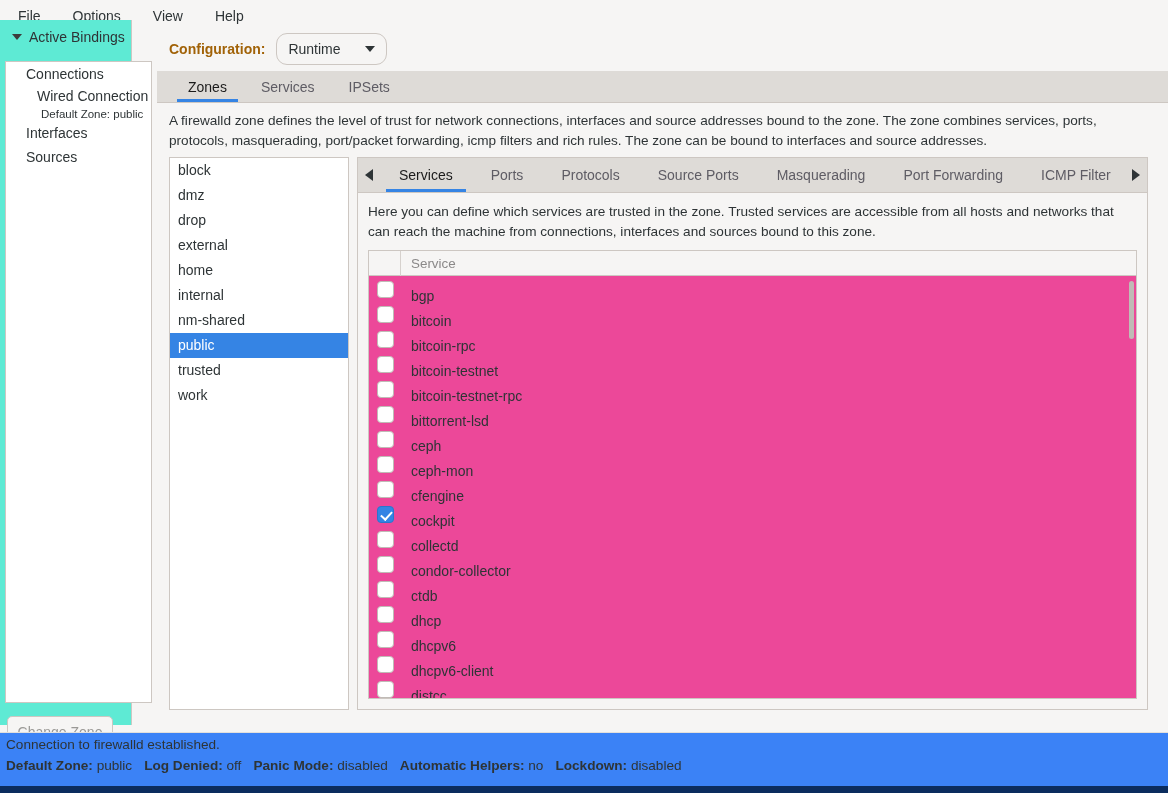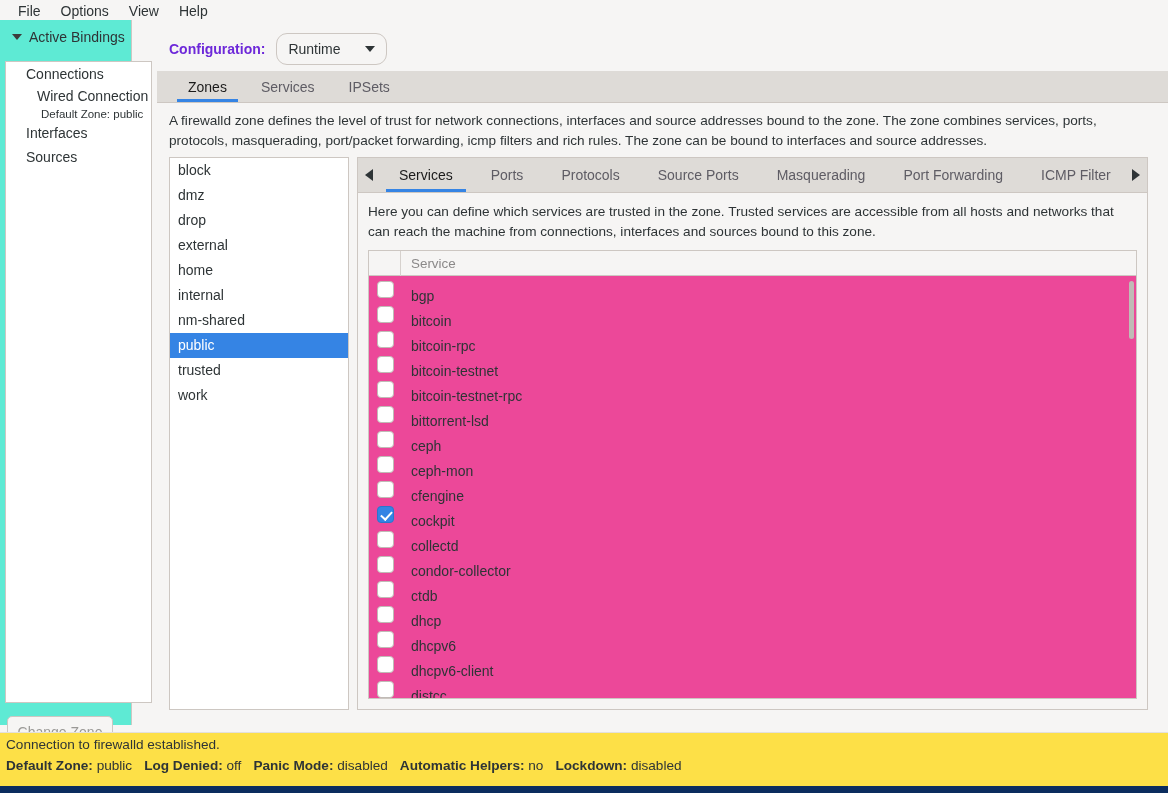--- a/index.html
+++ b/index.html
@@ -12,22 +12,23 @@
     font-size: 14px;
     color: #2e3436;
     -webkit-font-smoothing: antialiased;
   }
   #app { position: relative; width: 1168px; height: 793px; background: #f6f5f4; }
 
   
   .menubar {
     position: absolute; top: 0; left: 0; width: 1168px; height: 27px;
     background: #f6f5f4;
-    display: flex; align-items: flex-start;
+    display: flex; align-items: flex-end;
     padding-left: 8px;
+    gap: 12px;
   }
   .menubar-item {
     padding: 3px 10px;
     font-size: 14px; color: #2e3436;
     cursor: default; white-space: nowrap;
   }
 
   
   .leftpane {
     position: absolute; left: 0; top: 20px; width: 132px; height: 705px;
@@ -80,21 +81,21 @@
   .rightpane {
     position: absolute; left: 157px; top: 27px;
     width: 1011px; height: 705px;
     background: #f6f5f4;
   }
   .config-bar {
     height: 44px; display: flex; align-items: center;
     padding-left: 12px; gap: 11px;
     background: #f6f5f4;
   }
-  .config-label { font-weight: bold; font-size: 14px; color: #6d28d9; }
+  .config-label { font-weight: bold; font-size: 14px; color: #a16207; }
   .combo {
     display: flex; align-items: center; gap: 24px;
     height: 32px; padding: 0 11px;
     background: #f6f5f4;
     border: 1px solid #cdc7c2; border-radius: 11px;
     font-size: 14px; color: #2e3436;
   }
   .combo .arrow {
     width: 0; height: 0;
     border-left: 5px solid transparent;
@@ -217,21 +218,21 @@
   }
   .vscroll {
     position: absolute; right: 2px; top: 30px;
     width: 5px; height: 58px;
     background: #c0bbb6; border-radius: 3px;
   }
 
   
   .statusbar {
     position: absolute; left: 0; top: 732px; width: 1168px; height: 54px;
-    background: #fde047;
+    background: #3b82f6;
     border-top: 1px solid #e3e0dc;
   }
   .status-line1 {
     padding: 4px 0 0 6px; font-size: 13.6px; color: #2e3436;
   }
   .status-line2 {
     padding: 6px 0 0 6px; font-size: 13.6px; color: #2e3436;
     display: flex; gap: 6px; flex-wrap: nowrap; align-items: baseline;
   }
   .status-line2 .pair { white-space: nowrap; margin-right: 6px; }

